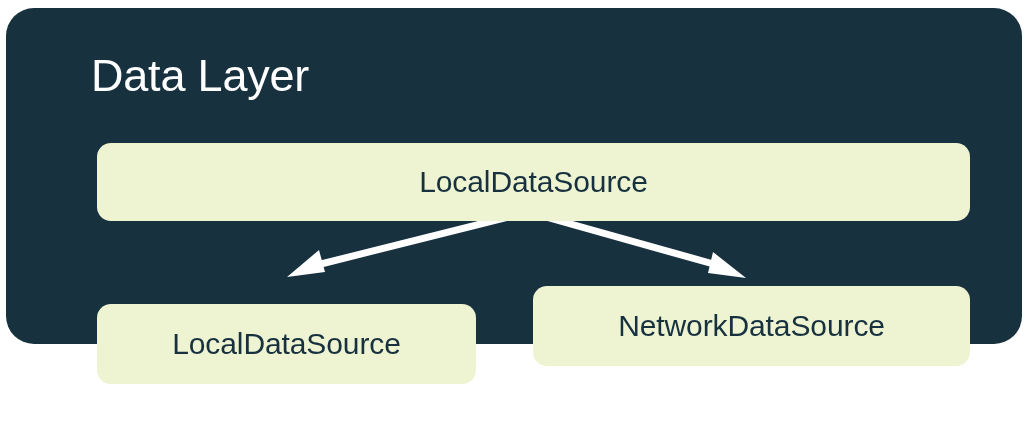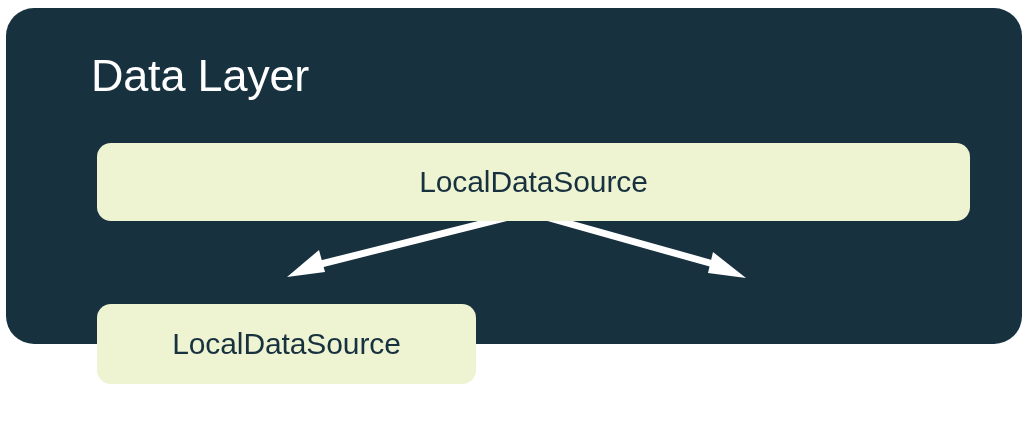--- a/index.html
+++ b/index.html
@@ -123,15 +123,18 @@
     <div class="layer-title">Data Layer</div>
 
     <div class="node node-repository">
       <span class="node-label">LocalDataSource</span>
     </div>
 
     <div class="node node-local">
       <span class="node-label">LocalDataSource</span>
     </div>
 
+    <div class="node node-network">
+      <span class="node-label">NetworkDataSource</span>
+    </div>
 
   </div>
 </div>
 
 </body></html>

